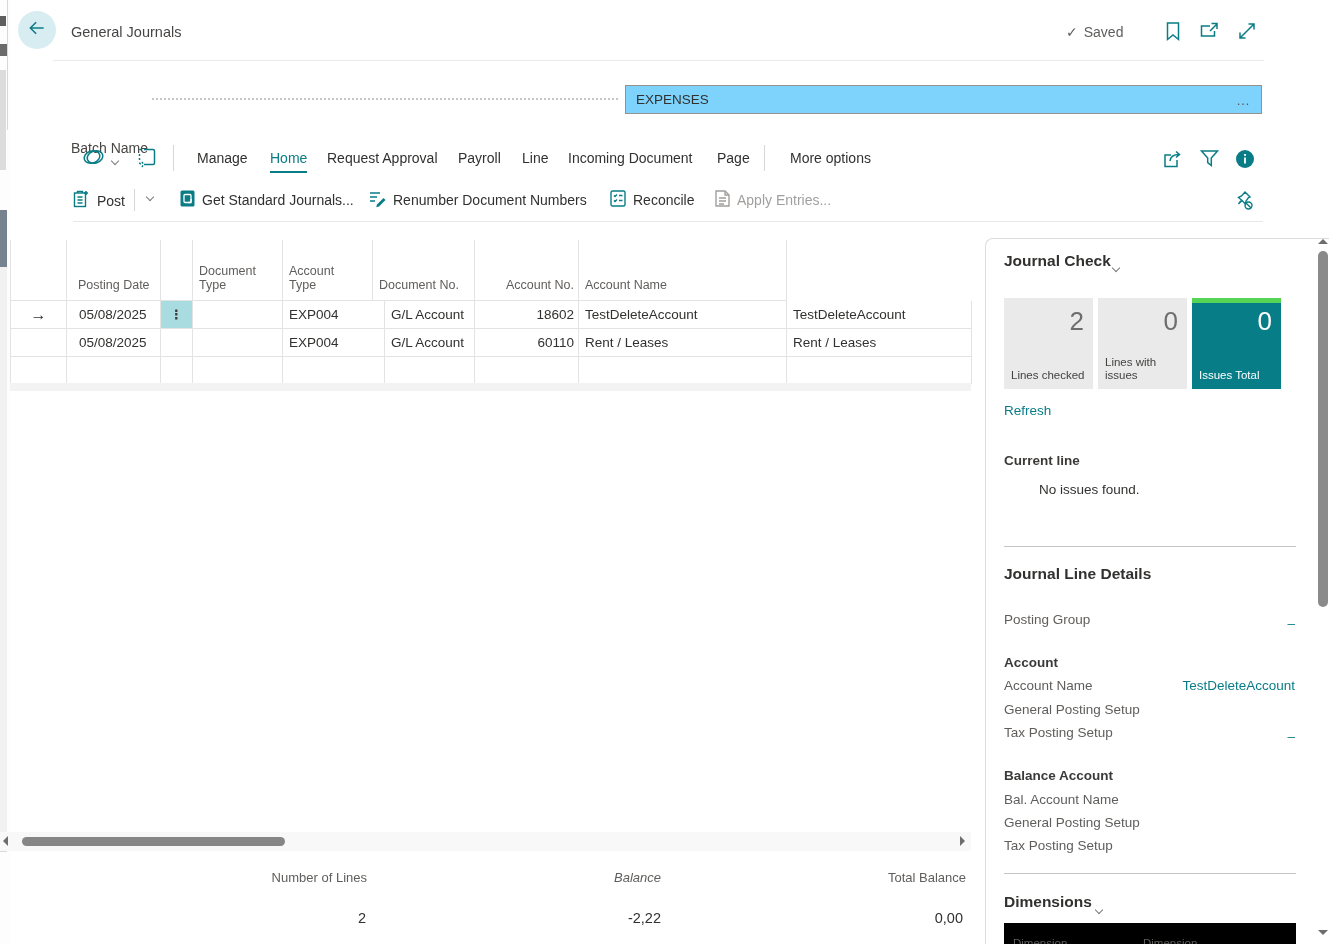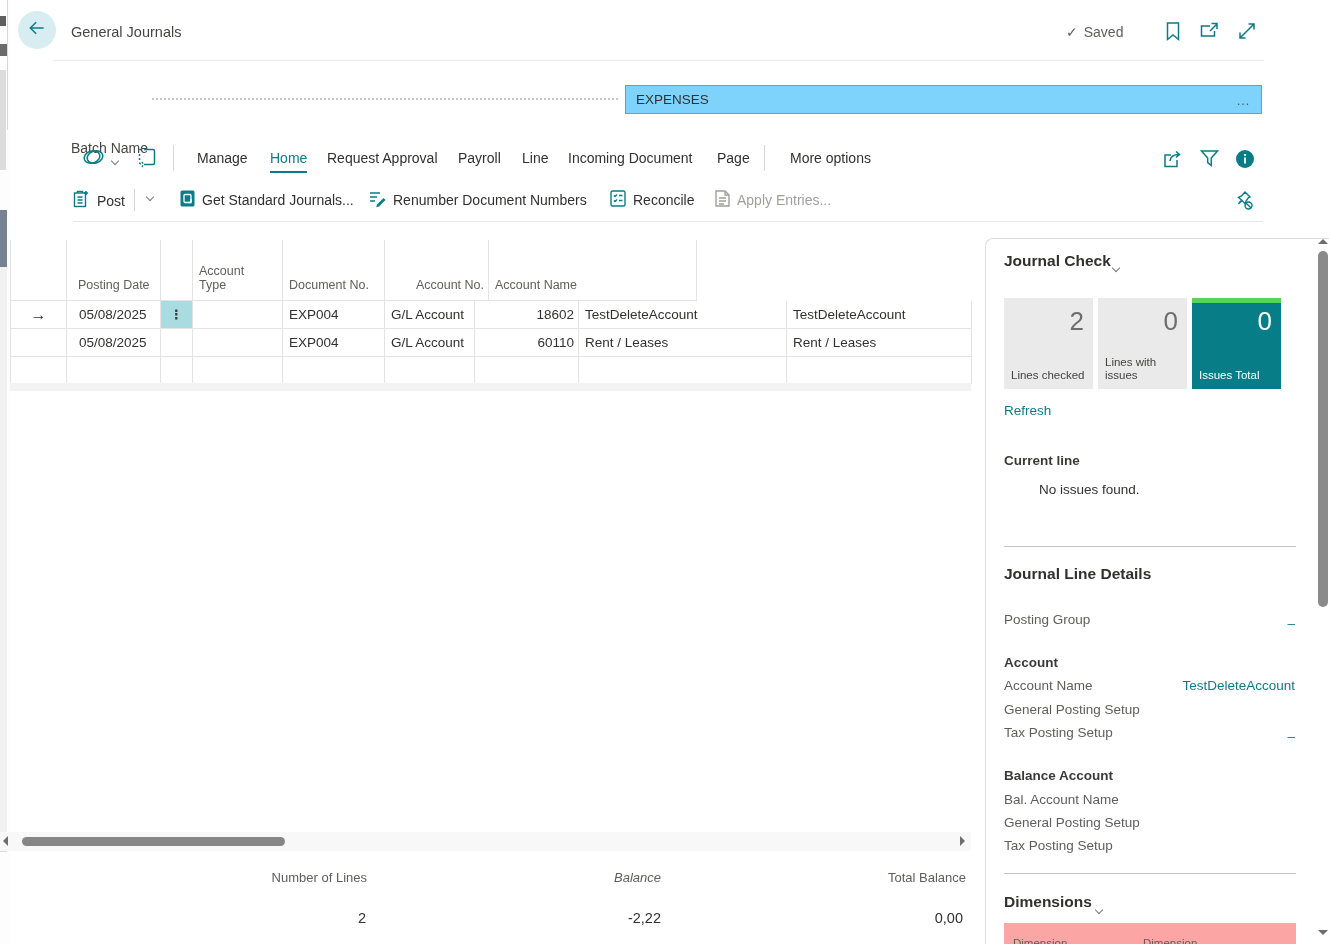--- a/index.html
+++ b/index.html
@@ -114,21 +114,21 @@
   .refresh{position:absolute;left:18px;top:164px;font-size:13.5px;}
   .cur-title{position:absolute;left:18px;top:214px;font-size:13.5px;font-weight:bold;color:#3b3a39;}
   .cur-status{position:absolute;left:18px;top:243px;font-size:13.5px;color:var(--ink);margin-left:35px;}
   .pdiv{position:absolute;left:18px;width:292px;height:1px;background:#c8c6c4;}
   .jld-title{left:18px;top:326px;}
   .frow-label{position:absolute;left:18px;font-size:13.5px;color:var(--gray-txt);}
   .frow-value{position:absolute;right:34px;font-size:13.5px;text-align:right;}
   .sec-title{position:absolute;left:18px;font-size:13.5px;font-weight:bold;color:#3b3a39;}
   .dim-title{left:18px;top:654px;}
   .dim-chev{position:absolute;left:104px;top:663px;}
-  .dim-band{position:absolute;left:18px;top:684px;width:292px;height:22px;background:#fca5a5;overflow:hidden;}
+  .dim-band{position:absolute;left:18px;top:684px;width:292px;height:22px;background:#000000;overflow:hidden;}
   .dim-band span{position:absolute;top:14px;font-size:11.5px;color:var(--gray-txt);}
 
   
   .vscroll{left:1318px;top:238px;width:11px;height:706px;}
   .vthumb{position:absolute;left:0px;top:13px;width:10px;height:356px;border-radius:5px;background:#8a8a8a;cursor:pointer;}
   .varrow{position:absolute;left:0px;width:0;height:0;border:5px solid transparent;cursor:pointer;}
   .varrow.up{top:1px;border-bottom-color:#6d6d6d;border-top:none;}
   .varrow.down{top:692px;border-top-color:#6d6d6d;border-bottom:none;}
 
   svg{overflow:visible;}
@@ -300,20 +300,23 @@
 </div>
 <div class="abs action-border"></div>
 
 <div class="abs grid">
   <div class="grid-header">
     <div class="gh c-ind"></div>
     <div class="gh c-date">
         <span>Posting Date</span>
       </div>
     <div class="gh c-dots"></div>
+    <div class="gh c-dtype">
+        <span class="wrapcap">Document Type</span>
+      </div>
     <div class="gh c-atype">
         <span class="wrapcap">Account Type</span>
       </div>
     <div class="gh c-dno">
         <span>Document No.</span>
       </div>
     <div class="gh c-ano">
         <span>Account No.</span>
       </div>
     <div class="gh c-aname">

